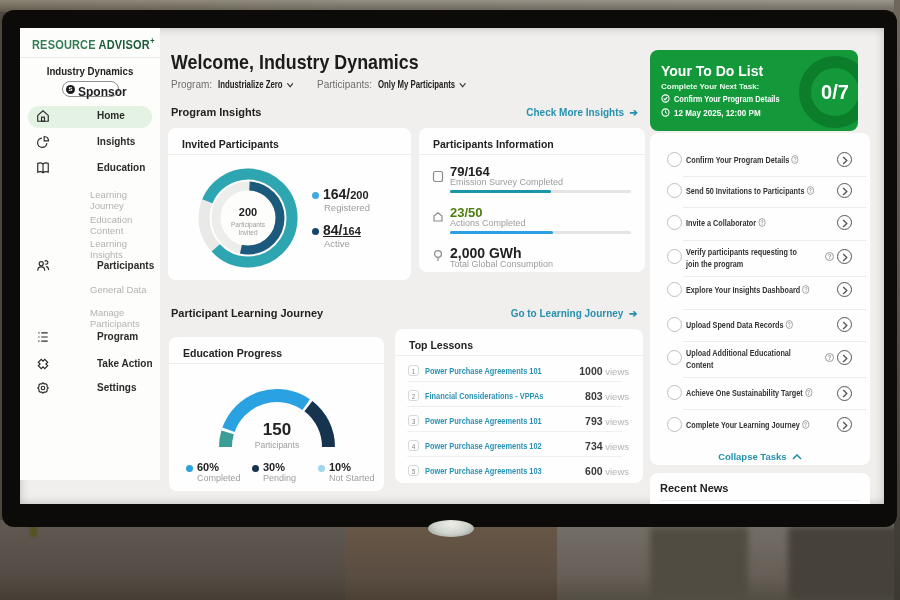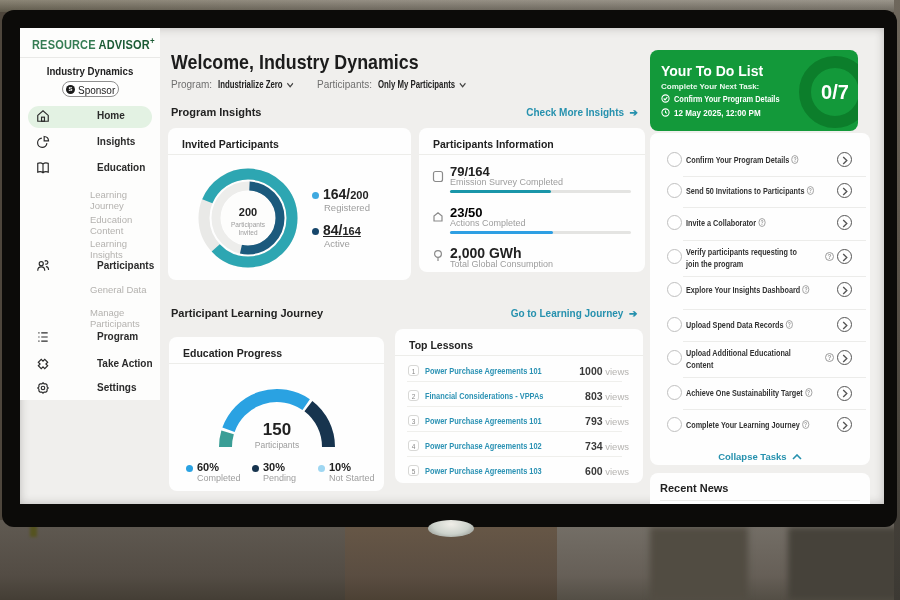--- a/index.html
+++ b/index.html
@@ -26,29 +26,29 @@
 .screen { position:absolute; left:18px; top:18px; width:864px; height:476px;
   background:#f0efed; overflow:hidden; box-shadow:inset 0 0 10px rgba(40,35,30,0.25); filter:blur(0.5px); }
 
 .abs { position:absolute; }
 .card { position:absolute; background:#fefefe; border-radius:8px; }
 .ctitle { position:absolute; left:14px; top:10px; font-size:10.5px; font-weight:bold; color:#222; }
 .cdiv { position:absolute; left:0; top:26px; width:100%; height:1px; background:#ededea; }
 .grey { color:#9d9d9d; }
 .link { color:#2691ae; font-weight:bold; }
 
-#sidebar { position:absolute; left:0; top:0; width:140px; height:372px; background:#fdfdfc; }
+#sidebar { position:absolute; left:0; top:0; width:140px; height:452px; background:#fdfdfc; }
 #logo { position:absolute; left:12px; top:8px; font-size:12.5px; font-weight:bold; letter-spacing:0.2px; white-space:nowrap; transform:scaleX(0.88); transform-origin:0 0; }
 #logo .r { color:#357c53; } #logo .a { color:#1c5b35; }
 #logo sup { font-size:9px; }
 #sb-div { position:absolute; left:0; top:29px; width:140px; height:1px; background:#e9e9e7; }
 #org { position:absolute; left:0; top:37px; width:140px; text-align:center; font-size:11px; font-weight:bold; color:#222; transform:scaleX(0.88); }
 #sponsor { position:absolute; left:42px; top:53px; width:57px; height:16px; border:1px solid #8f8f8f; border-radius:9px; background:#fff; }
 #sponsor .dot { position:absolute; left:3px; top:2.5px; width:9px; height:9px; border-radius:50%; background:#1a1a1a; color:#fff; font-size:6px; font-weight:bold; text-align:center; line-height:9px; }
-#sponsor .txt { position:absolute; left:15px; top:3px; font-size:10px; font-weight:normal; color:#222; }
+#sponsor .txt { position:absolute; left:15px; top:3px; font-size:12px; font-weight:bold; color:#222; }
 .nav { position:absolute; left:0; width:140px; height:22px; }
 .nav .ic { position:absolute; left:16px; top:3px; width:14px; height:14px; }
 .nav .lb { position:absolute; left:37px; top:4px; font-size:10px; font-weight:bold; color:#2b2b2b;padding-left:40px; }
 .nav.sub .lb { left:30px; font-weight:normal; color:#b4b2af; font-size:9.5px; }
 #navpill { position:absolute; left:8px; top:78px; width:124px; height:22px; border-radius:11px; background:#e3f2e3; }
 
 #h1 { position:absolute; left:151px; top:22px; font-size:21px; font-weight:bold; color:#1c1c1c; transform:scaleX(0.85); transform-origin:0 0; white-space:nowrap; }
 .drow { position:absolute; top:51px; font-size:10px; color:#6f6f6f; }
 .drow b { color:#222; }
 .sechead { position:absolute; font-size:11px; font-weight:bold; color:#222; }
@@ -201,21 +201,21 @@
         <svg class="abs" style="left:13px; top:42px;" width="12" height="13" viewBox="0 0 12 13" fill="none" stroke="#8a8a8a" stroke-width="1.2">
             <rect x="1.5" y="1.5" width="9" height="10" rx="2"></rect>
           </svg>
         <div class="abs" style="left:31px; top:36px; font-size:13px; font-weight:bold; color:#222;">79/164</div>
         <div class="abs grey" style="left:31px; top:49px; font-size:9px;">Emission Survey Completed</div>
         <div class="track" style="left:31px; top:62px; width:181px;"></div>
         <div class="fill" style="left:31px; top:62px; width:101px; background:#1a96a9;"></div>
         <svg class="abs" style="left:13px; top:83px;" width="12" height="12" viewBox="0 0 12 12" fill="none" stroke="#8a8a8a" stroke-width="1.2">
             <path d="M2 5 L6 1.8 L10 5 V10 H2 Z"></path>
           </svg>
-        <div class="abs" style="left:31px; top:77px; font-size:13px; font-weight:bold; color:#000000;">23/50</div>
+        <div class="abs" style="left:31px; top:77px; font-size:13px; font-weight:bold; color:#4d7c0f;">23/50</div>
         <div class="abs grey" style="left:31px; top:90px; font-size:9px;">Actions Completed</div>
         <div class="track" style="left:31px; top:103px; width:181px;"></div>
         <div class="fill" style="left:31px; top:103px; width:103px; background:#2e9fe3;"></div>
         <svg class="abs" style="left:13px; top:121px;" width="12" height="14" viewBox="0 0 12 14" fill="none" stroke="#8a8a8a" stroke-width="1.2">
             <circle cx="6" cy="5" r="3.4"></circle>
             <path d="M6 8.5 V12"></path>
           </svg>
         <div class="abs" style="left:31px; top:117px; font-size:14px; font-weight:bold; color:#222;">2,000 GWh</div>
         <div class="abs grey" style="left:31px; top:131px; font-size:9px;">Total Global Consumption</div>
       </div>

